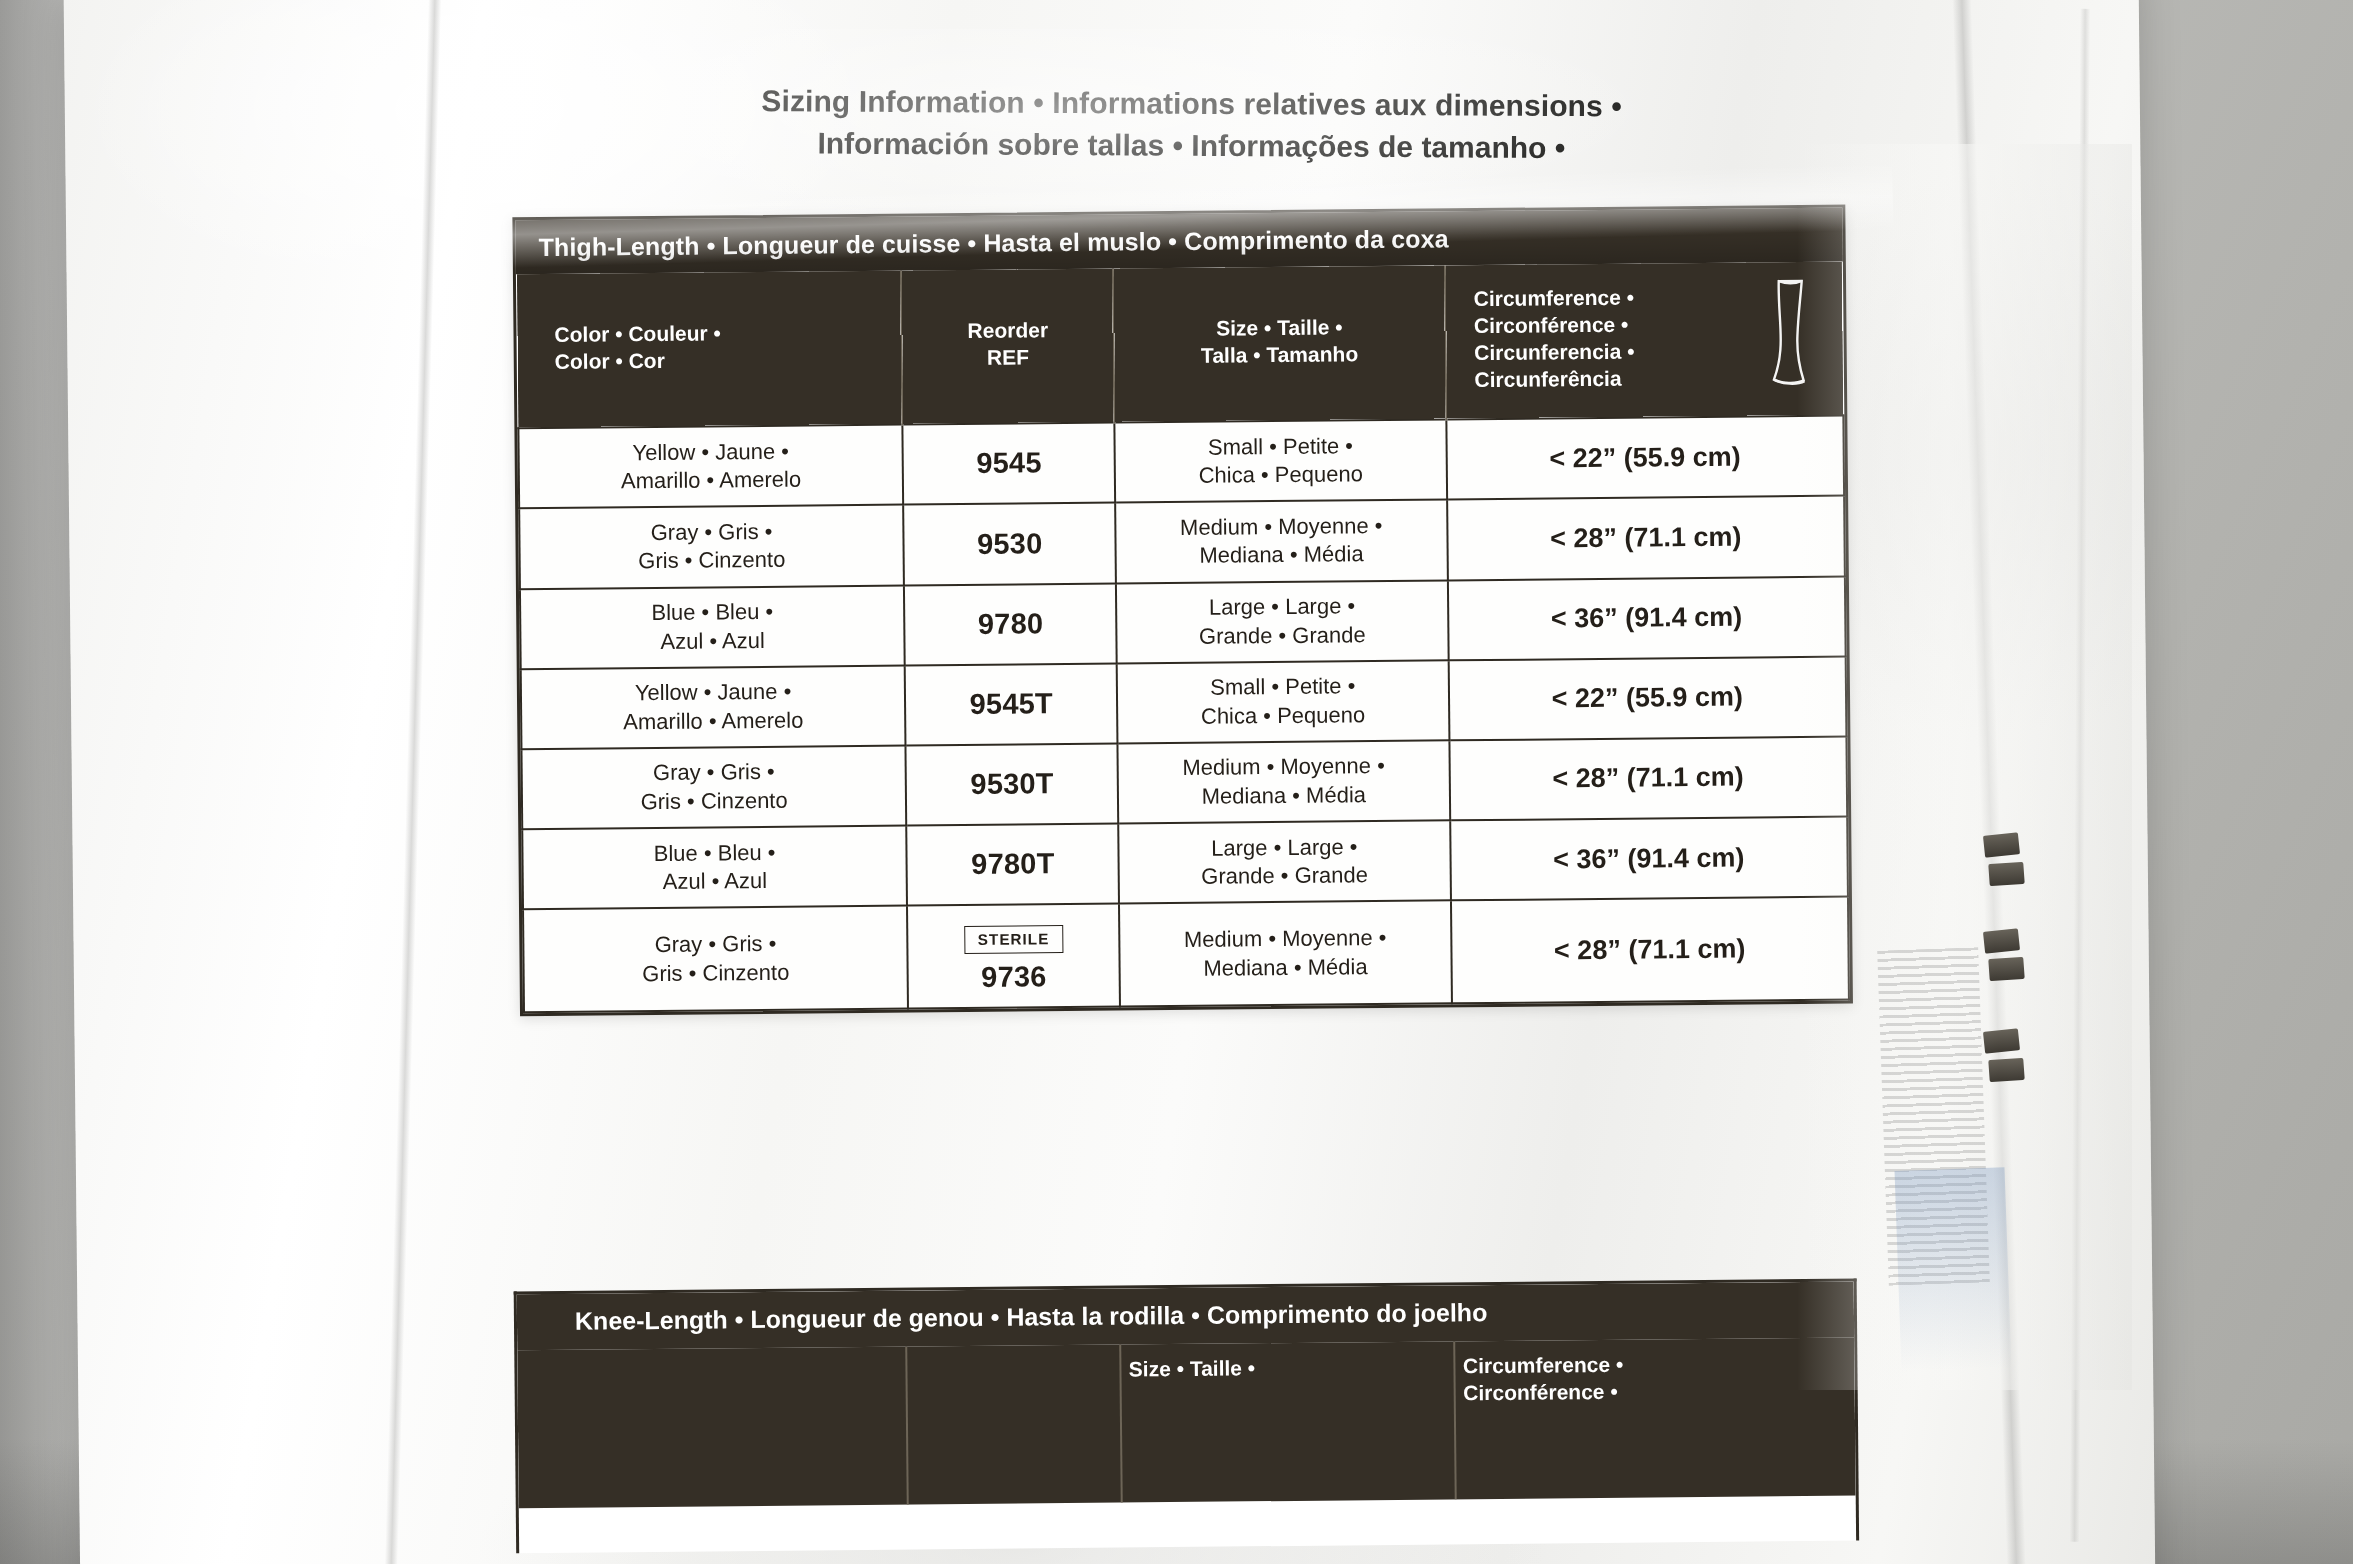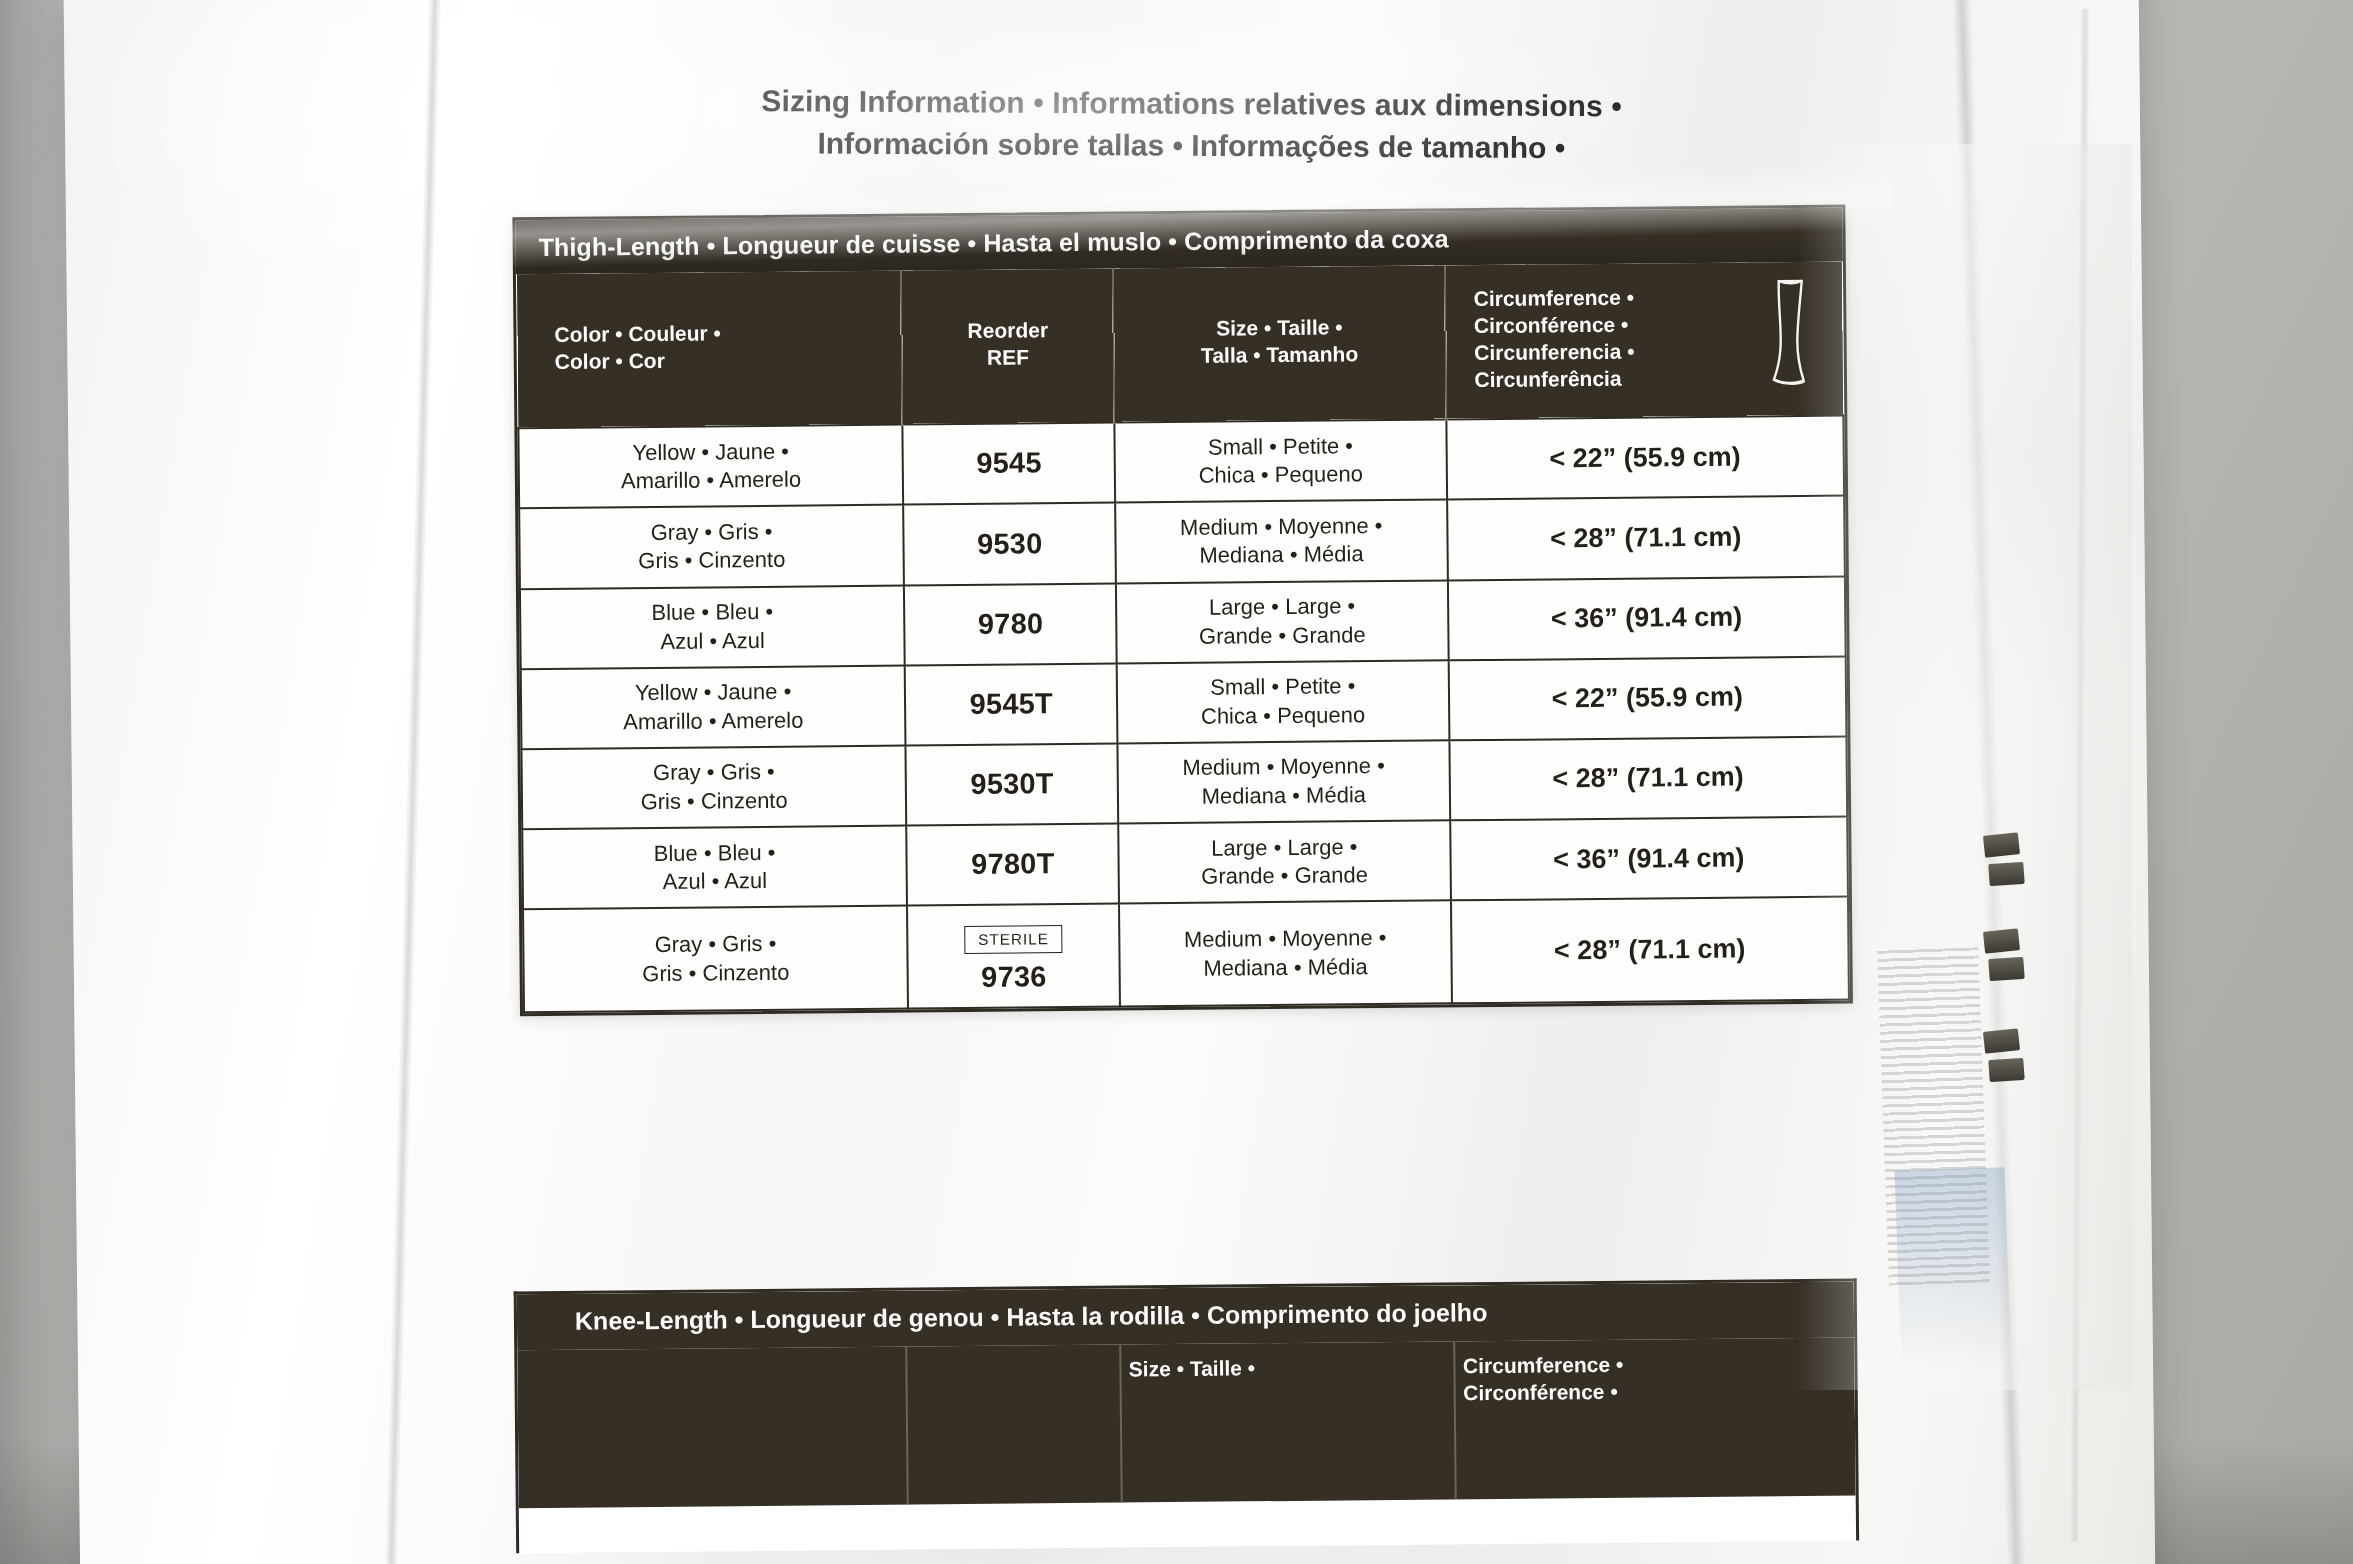--- a/index.html
+++ b/index.html
@@ -170,21 +170,21 @@
     letter-spacing: 0.2px;
   }
   table.sizing tbody td.circ {
     font-size: 27px;
     font-weight: 600;
   }
   .sterile-badge {
     display: inline-block;
     border: 1.9px solid #241f19;
     font-size: 15.3px;
-    font-weight: 400;
+    font-weight: 700;
     letter-spacing: 1px;
     padding: 2.9px 12.5px 3.8px 12.5px;
     margin-bottom: 4.8px;
   }
 
   
   .table-block-2 {
     position: absolute;
     left: 135px;
     top: 1227px;

